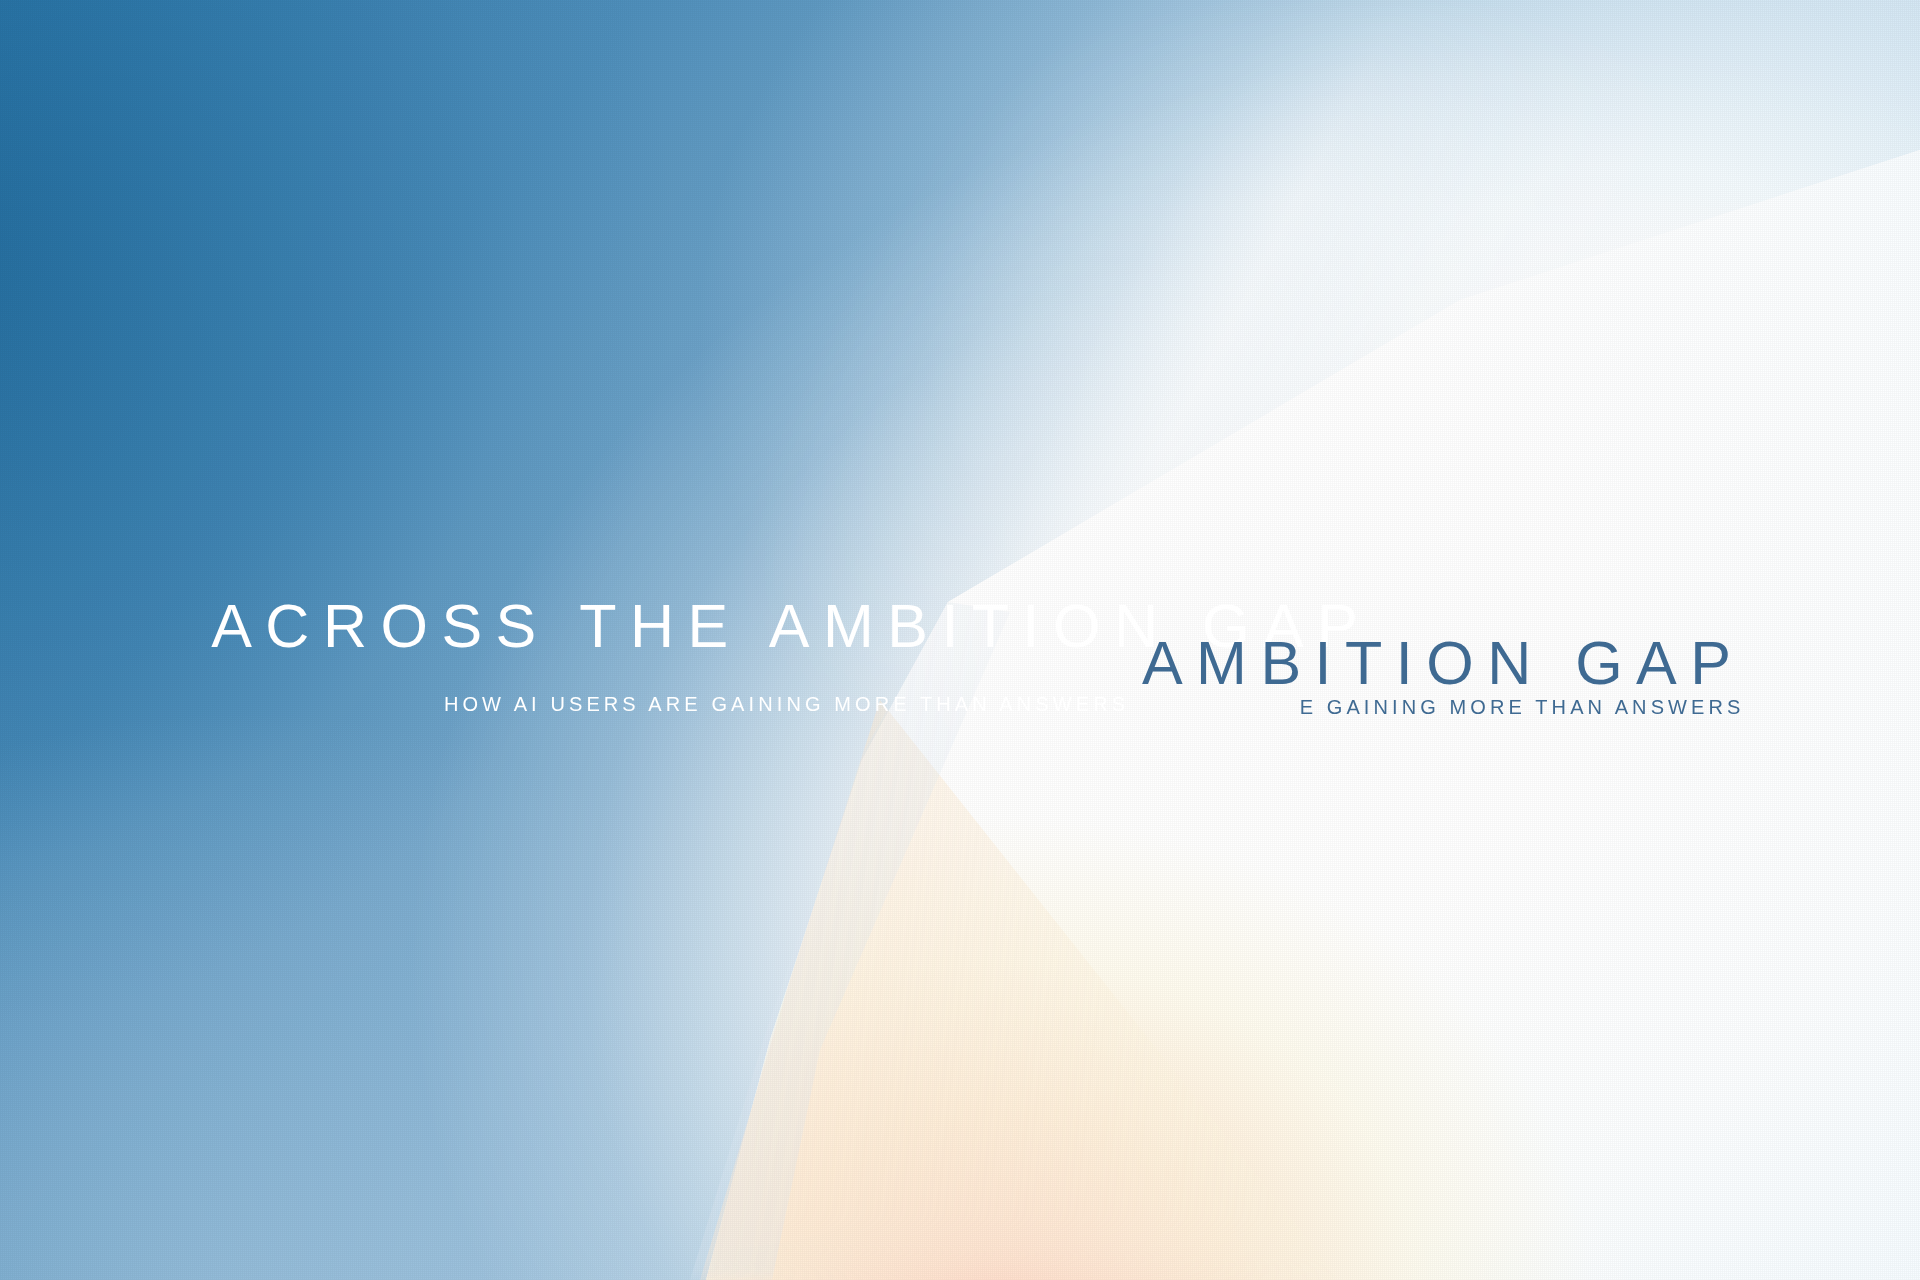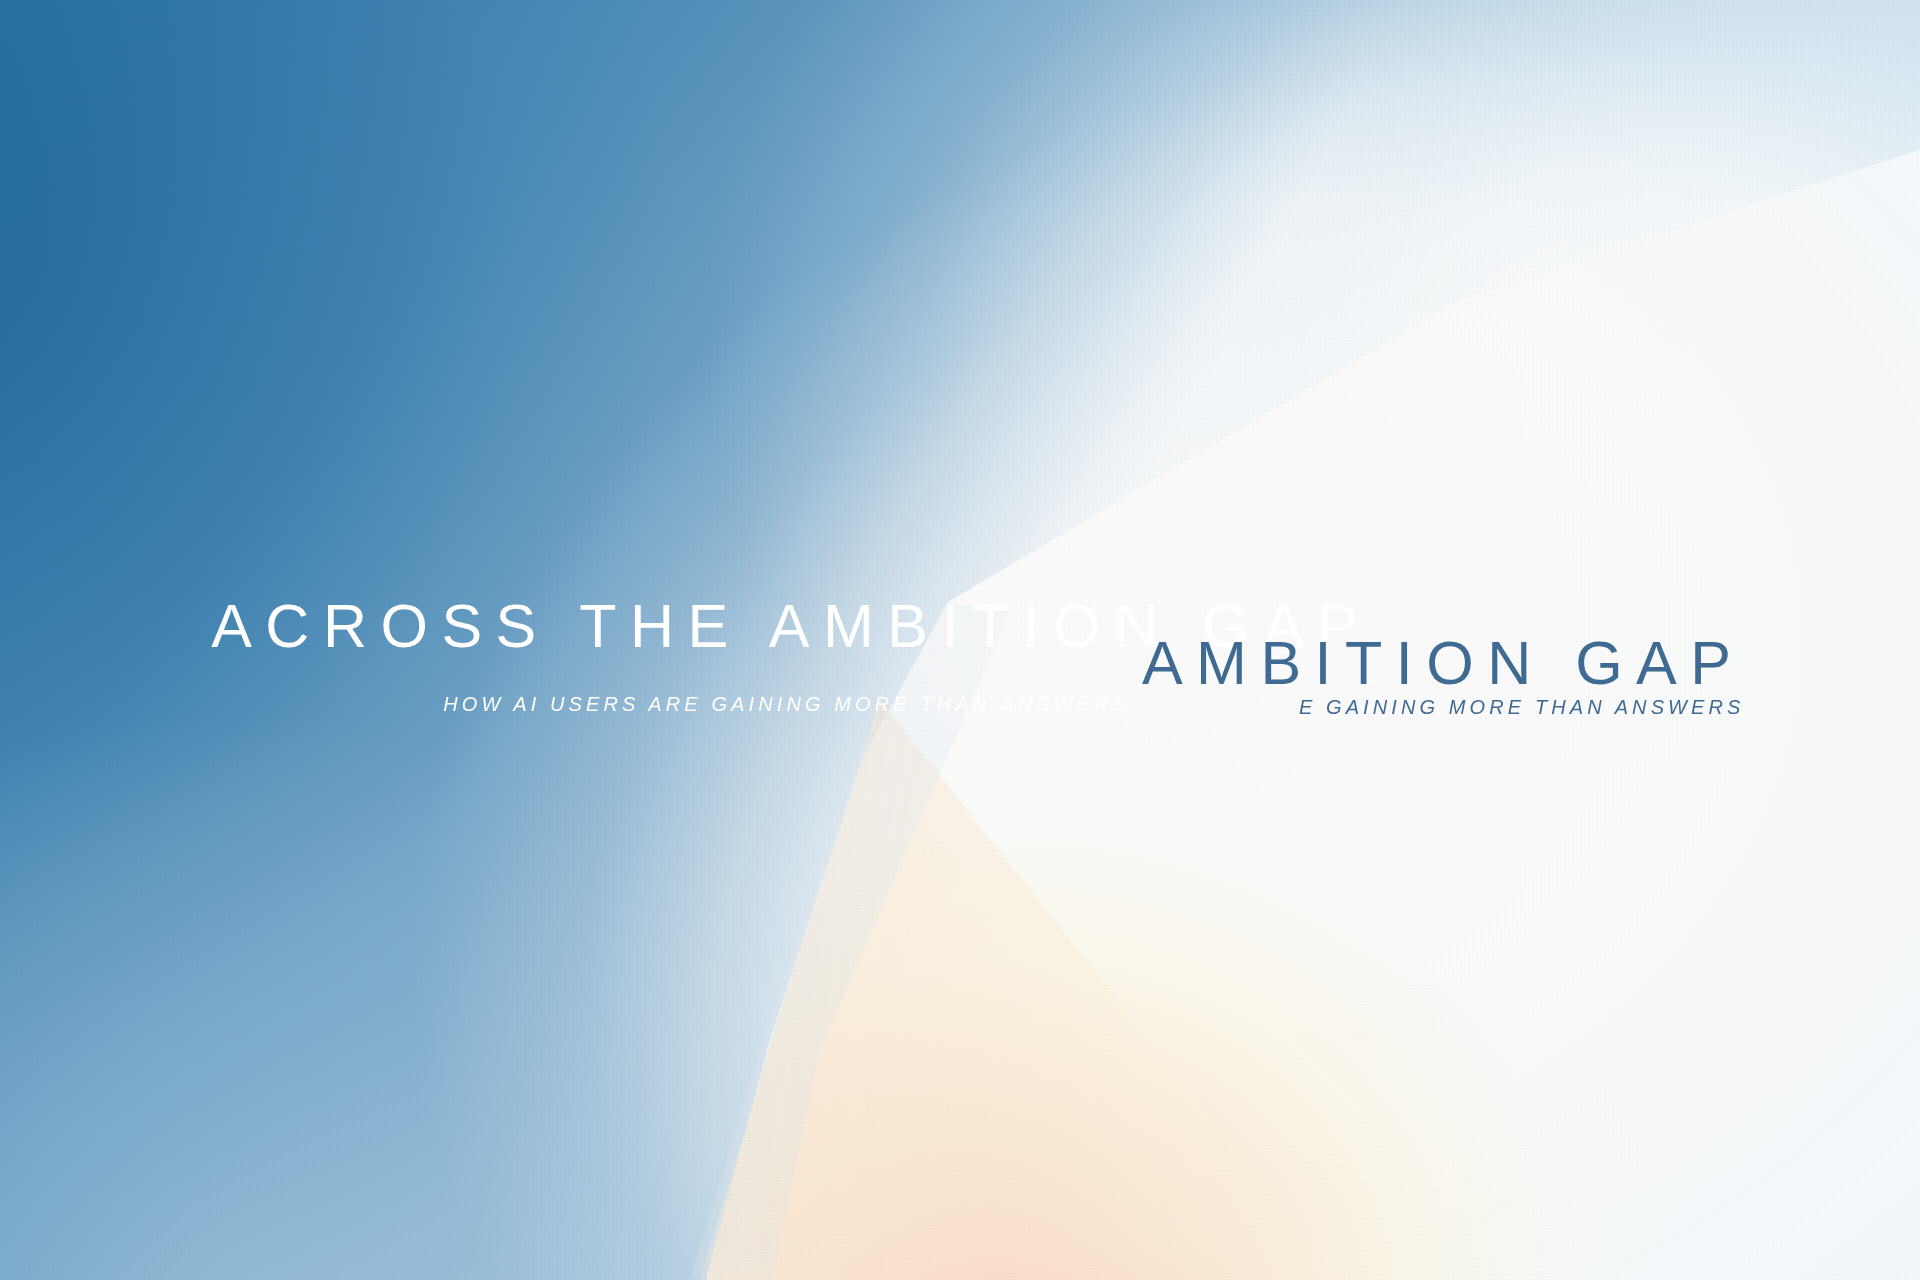--- a/index.html
+++ b/index.html
@@ -173,21 +173,21 @@
   .type-row {
     position: absolute;
     left: 0;
     width: 1569px;
     text-align: center;
     white-space: nowrap;
     user-select: none;
   }
 
   #headline-row  { top: 596px; }
-  #subhead-row   { top: 694px; font-style: italic; }
+  #subhead-row   { top: 694px; }
 
   .headline {
     display: inline-block;
     font-family: "Liberation Sans", sans-serif;
     font-size: 61px;
     font-weight: 300;
     letter-spacing: 13.5px;
     line-height: 1;
     text-indent: 13.5px;
   }

